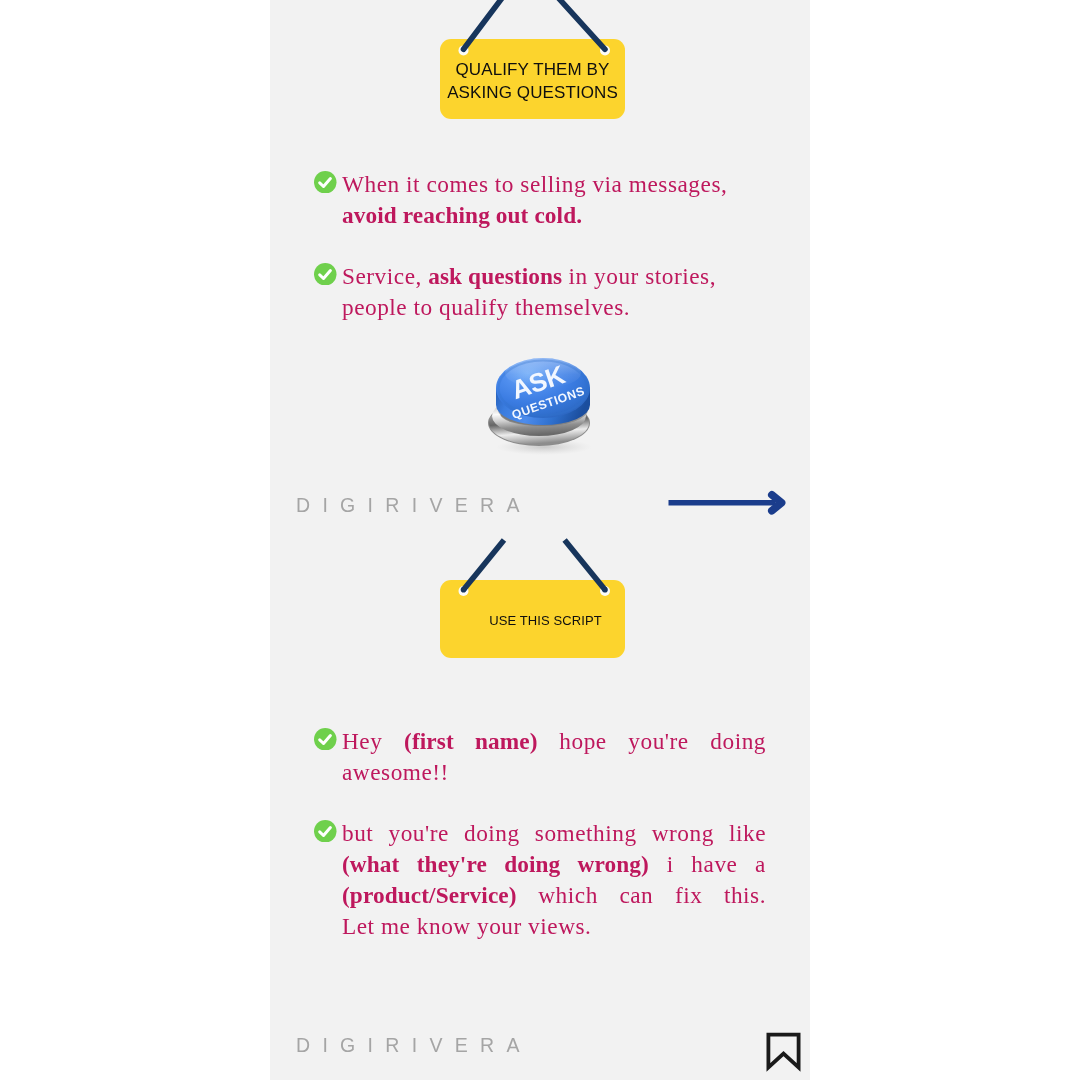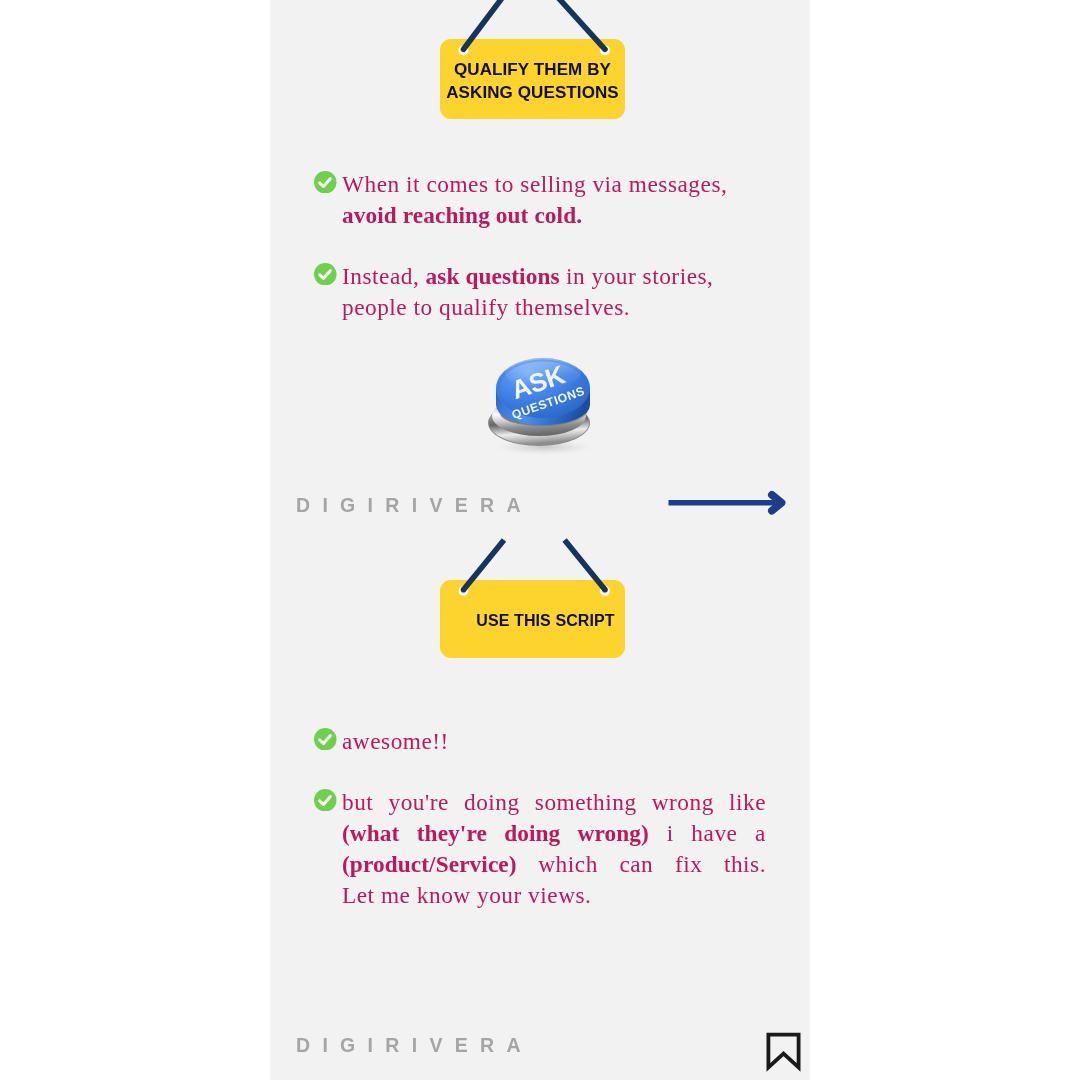--- a/index.html
+++ b/index.html
@@ -19,21 +19,21 @@
   .sign-strings{position:absolute;overflow:visible;}
   .sign-plate{
     position:absolute;box-sizing:border-box;
     background:#fcd42d;
     border-radius:11px;
     display:flex;align-items:center;justify-content:center;
     flex-direction:column;
   }
   .sign-text{
     font-family:"Liberation Sans",sans-serif;
-    font-weight:bold;
+    font-weight:normal;
     color:#0f0f0f;
     letter-spacing:0.1px;
     text-align:center;
     line-height:23px;
   }
   
   .bullets{position:absolute;}
   .bullet{position:relative;}
   .check{
     position:absolute;left:0;top:1.8px;
@@ -51,21 +51,21 @@
     white-space:normal;text-align:justify;text-align-last:justify;
     text-justify:inter-word;
   }
 
   
   .wm{
     position:absolute;
     color:#a5a5a5;
     font-size:19.5px;
     letter-spacing:12.3px;
-    font-weight:700;
+    font-weight:400;
     font-family:"Liberation Sans",sans-serif;
     white-space:nowrap;
   }
 
   .arrow{position:absolute;}
   .bookmark{position:absolute;}
 
   
   .btn3d{position:absolute;}
   .btxt{
@@ -104,21 +104,21 @@
             <div class="bline"><span>When it comes to selling via messages,</span></div>
             <div class="bline"><b>avoid reaching out cold.</b></div>
           </div>
         </div>
         <div class="bullet">
           <svg class="check" width="22.5" height="22.5" viewBox="0 0 22.5 22.5">
             <circle cx="11.25" cy="11.25" r="11.25" fill="#6fd04c"></circle>
             <path d="M5.7 11.9 L9.5 15.5 L16.4 7.6" stroke="#ffffff" stroke-width="3.0" fill="none" stroke-linecap="round" stroke-linejoin="round"></path>
           </svg>
           <div class="btext">
-            <div class="bline"><span>Instead, </span><b>ask questions</b><span> in your stories,</span></div>
+            <div class="bline"><span>Service, </span><b>ask questions</b><span> in your stories,</span></div>
             <div class="bline"><span>people to qualify themselves.</span></div>
           </div>
         </div>
       </div>
 
     <div class="btn3d" style="left:218px;top:350px;width:110px;height:106px;">
       <svg width="110" height="106" viewBox="0 0 110 106">
         <defs>
           <linearGradient id="gMetalOut" x1="0.12" y1="0" x2="0.3" y2="1">
             <stop offset="0%" stop-color="#6a6a6a"></stop>
@@ -182,40 +182,41 @@
       </svg>
     </div>
 
     <div class="wm" style="left:26px;top:494px;">DIGIRIVERA</div>
     <svg class="arrow" style="left:398px;top:487.5px;" width="126" height="32" viewBox="0 0 126 32">
       <path d="M0.5 14.8 L107.5 14.8" stroke="#1b3d8c" stroke-width="5.4" stroke-linecap="butt" fill="none"></path>
       <path d="M103.8 6.8 L113.6 14.8 L103.8 22.8" stroke="#1b3d8c" stroke-width="7.6" stroke-linecap="round" stroke-linejoin="round" fill="none"></path>
     </svg>
 
     <div class="sign-plate" style="left:170px;top:580px;width:185px;height:78px;padding-top:3px;padding-left:2px;">
-      <div class="sign-text" style="font-size:16px;letter-spacing:0.1px;margin-left:24px;">
+      <div class="sign-text" style="font-size:13px;letter-spacing:0.1px;margin-left:24px;">
         <span>USE THIS SCRIPT</span>
       </div>
     </div>
     <svg class="sign-strings" style="left:0;top:530px;" width="540" height="80" viewBox="0 0 540 80">
       <circle cx="193.5" cy="61.0" r="5.0" fill="#fbfbf8"></circle>
       <circle cx="335.0" cy="61.0" r="5.0" fill="#fbfbf8"></circle>
       <path d="M234.0 10 L193.5 59.8" stroke="#17355c" stroke-width="5.6" stroke-linecap="butt" fill="none"></path>
       <circle cx="193.5" cy="59.8" r="2.8" fill="#17355c"></circle>
       <path d="M294.6 10 L335.0 59.8" stroke="#17355c" stroke-width="5.6" stroke-linecap="butt" fill="none"></path>
       <circle cx="335.0" cy="59.8" r="2.8" fill="#17355c"></circle>
     </svg>
 
     <div class="bullets" style="left:44px;top:699px;width:452px;">
         <div class="bullet" style="margin-bottom: 30px;">
           <svg class="check" width="22.5" height="22.5" viewBox="0 0 22.5 22.5">
             <circle cx="11.25" cy="11.25" r="11.25" fill="#6fd04c"></circle>
             <path d="M5.7 11.9 L9.5 15.5 L16.4 7.6" stroke="#ffffff" stroke-width="3.0" fill="none" stroke-linecap="round" stroke-linejoin="round"></path>
           </svg>
           <div class="btext">
+            <div class="bline just"><span>Hey </span><b>(first name)</b><span> hope you're doing</span></div>
             <div class="bline"><span>awesome!!</span></div>
           </div>
         </div>
         <div class="bullet">
           <svg class="check" width="22.5" height="22.5" viewBox="0 0 22.5 22.5">
             <circle cx="11.25" cy="11.25" r="11.25" fill="#6fd04c"></circle>
             <path d="M5.7 11.9 L9.5 15.5 L16.4 7.6" stroke="#ffffff" stroke-width="3.0" fill="none" stroke-linecap="round" stroke-linejoin="round"></path>
           </svg>
           <div class="btext">
             <div class="bline just"><span>but you're doing something wrong like</span></div>

